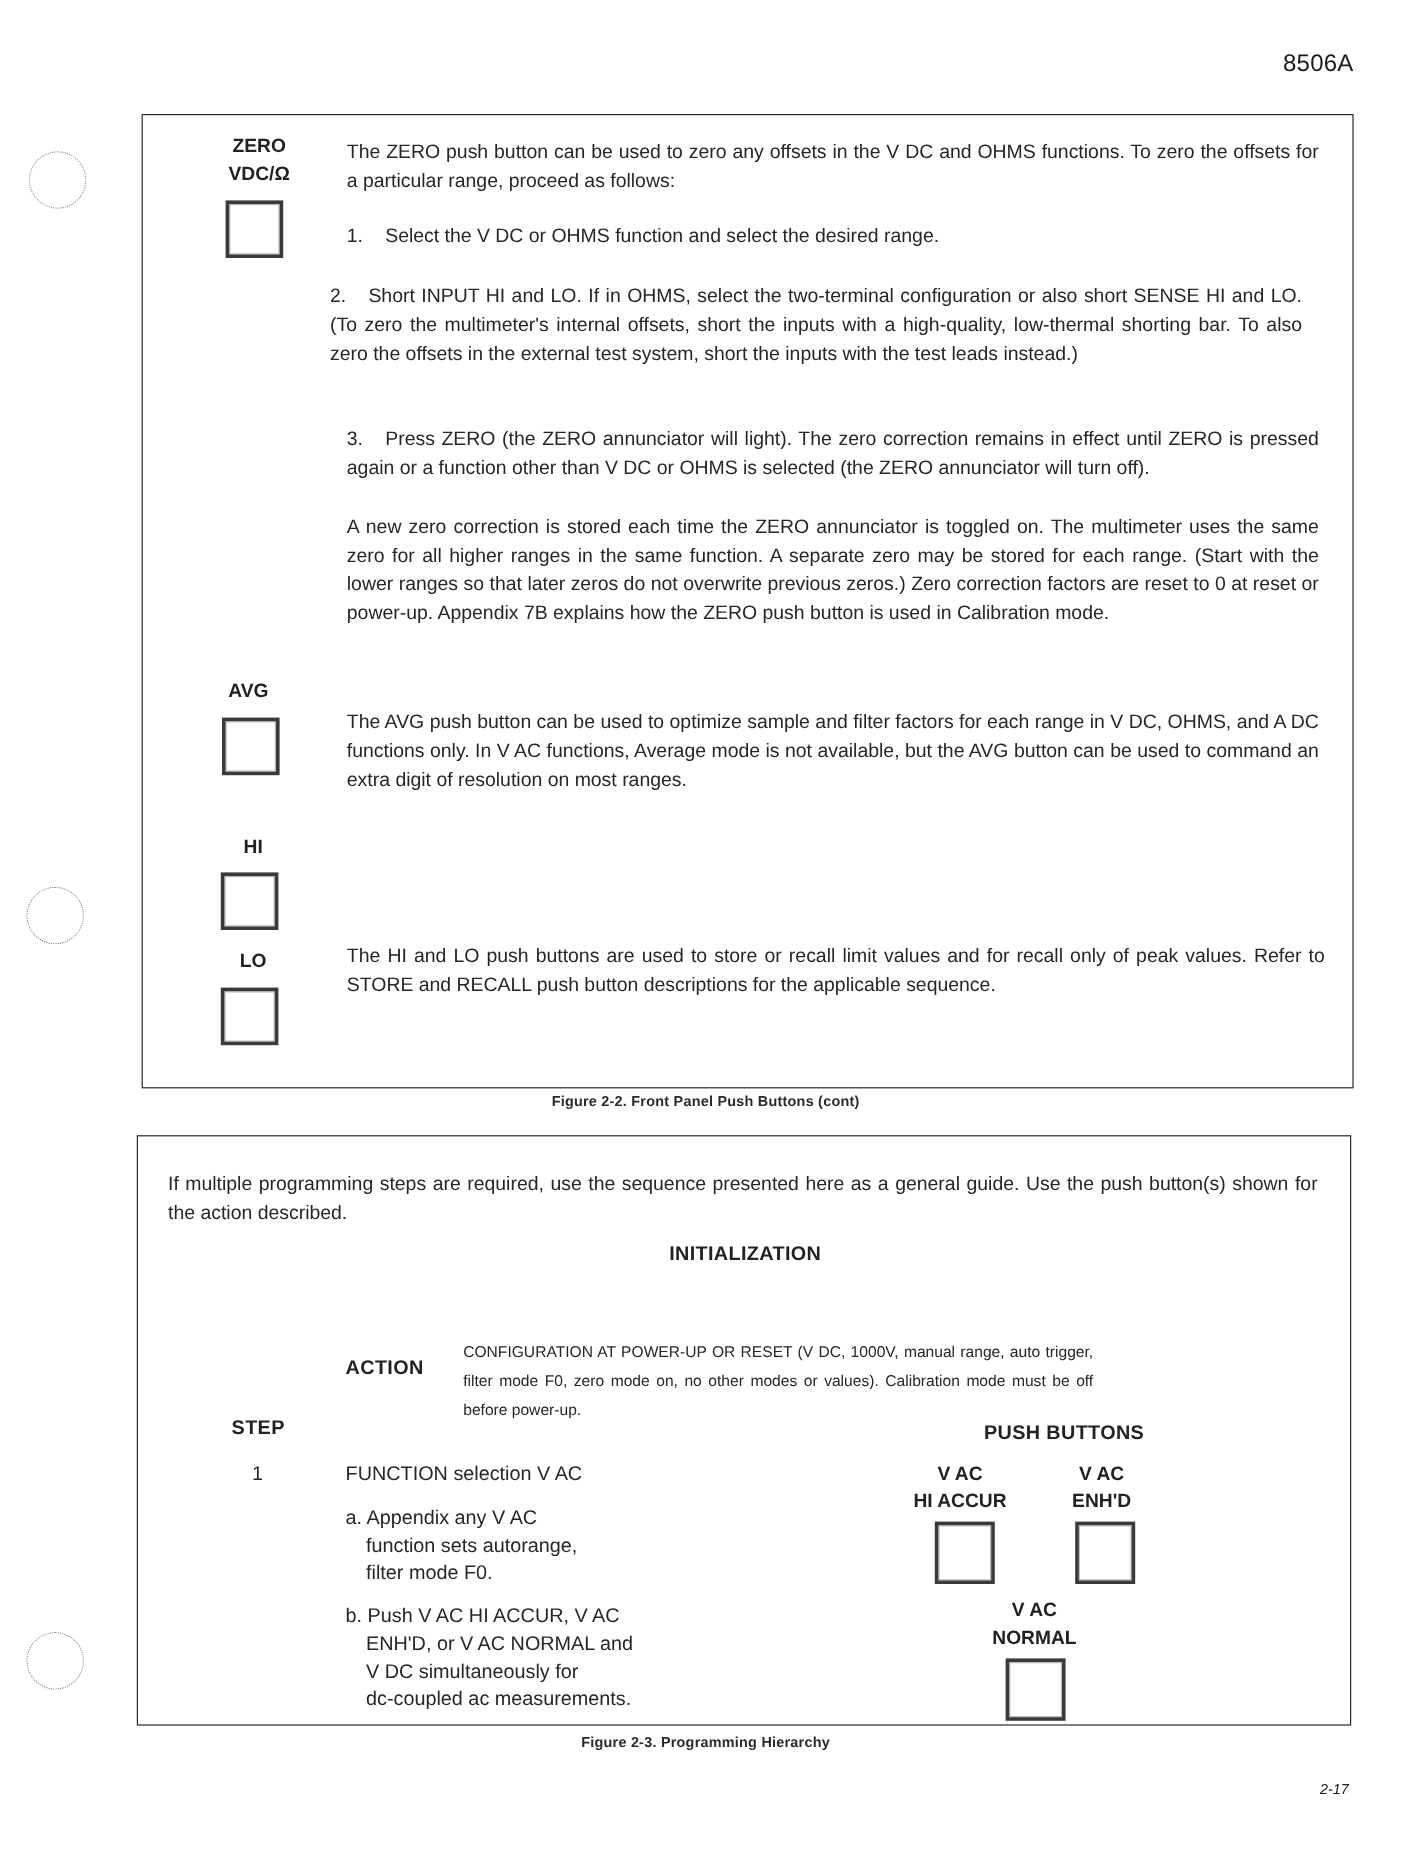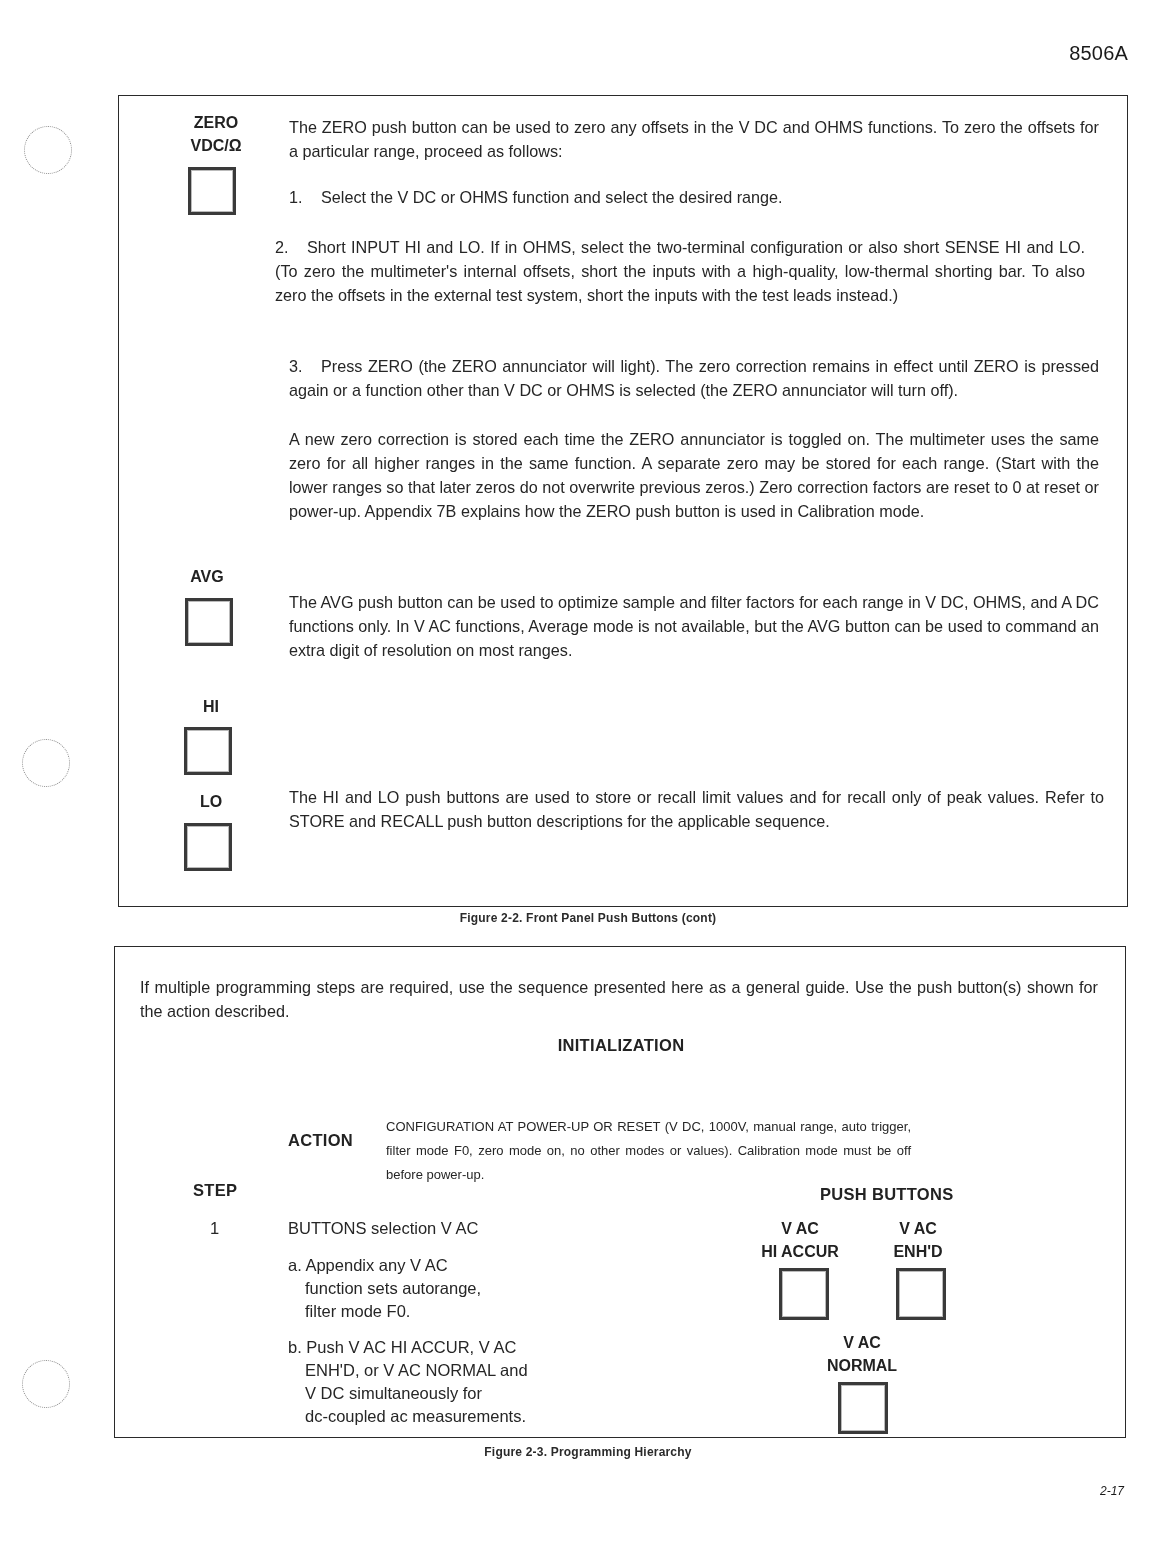--- a/index.html
+++ b/index.html
@@ -95,21 +95,21 @@
 <div class="para" style="left:140px;top:975px;width:958px;">If multiple programming steps are required, use the sequence presented here as a general guide. Use the push button(s) shown for the action described.</div>
 
 <div class="hdr" style="left:0;width:1242px;text-align:center;top:1036px;">INITIALIZATION</div>
 <div class="para" style="left:358px;top:1115px;width:525px;font-size:13px;margin-left:28px;">CONFIGURATION AT POWER-UP OR RESET (V DC, 1000V, manual range, auto trigger, filter mode F0, zero mode on, no other modes or values). Calibration mode must be off before power-up.</div>
 
 <div class="hdr" style="left:193px;top:1181px;">STEP</div>
 <div class="hdr" style="left:288px;top:1111px;margin-top:20px;">ACTION</div>
 <div class="hdr" style="left:788px;top:1185px;margin-left:32px;">PUSH BUTTONS</div>
 
 <div class="step-text" style="left:210px;top:1217px;">1</div>
-<div class="step-text" style="left:288px;top:1217px;">BUTTONS selection V AC</div>
+<div class="step-text" style="left:288px;top:1217px;">FUNCTION selection V AC</div>
 
 <div class="step-text" style="left:288px;top:1254px;">
   <div>a. Appendix any V AC</div>
   <div class="indent">function sets autorange,</div>
   <div class="indent">filter mode F0.</div>
 </div>
 <div class="step-text" style="left:288px;top:1336px;">
   <div>b. Push V AC HI ACCUR, V AC</div>
   <div class="indent">ENH'D, or V AC NORMAL and</div>
   <div class="indent">V DC simultaneously for</div>

